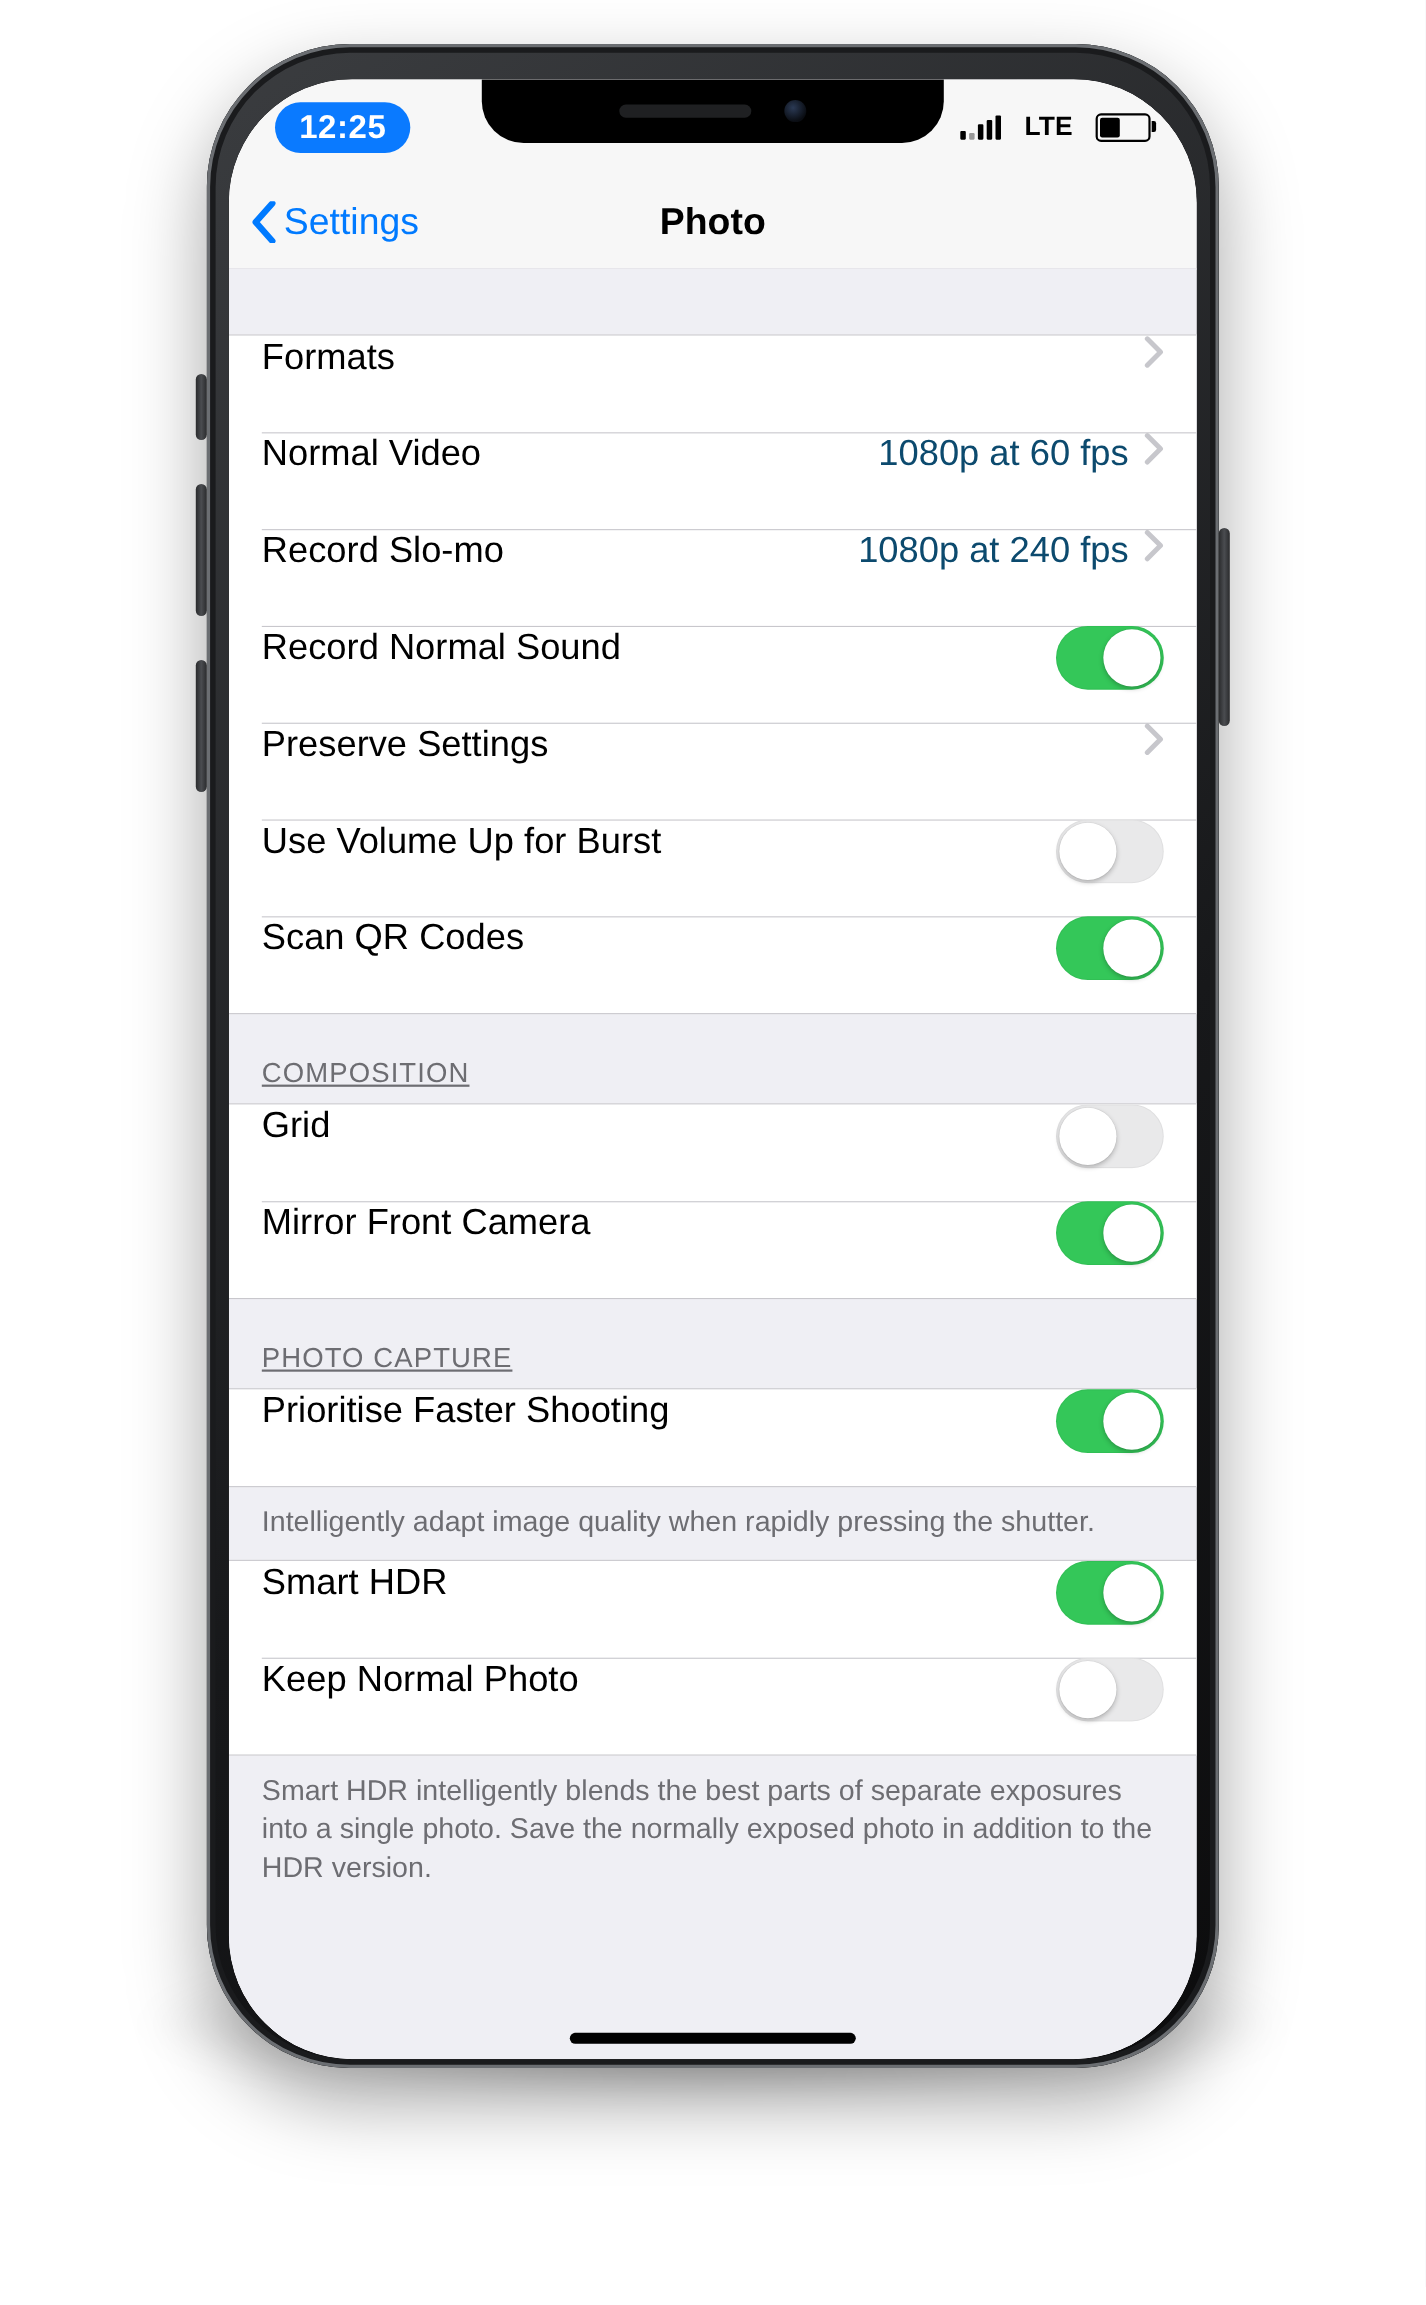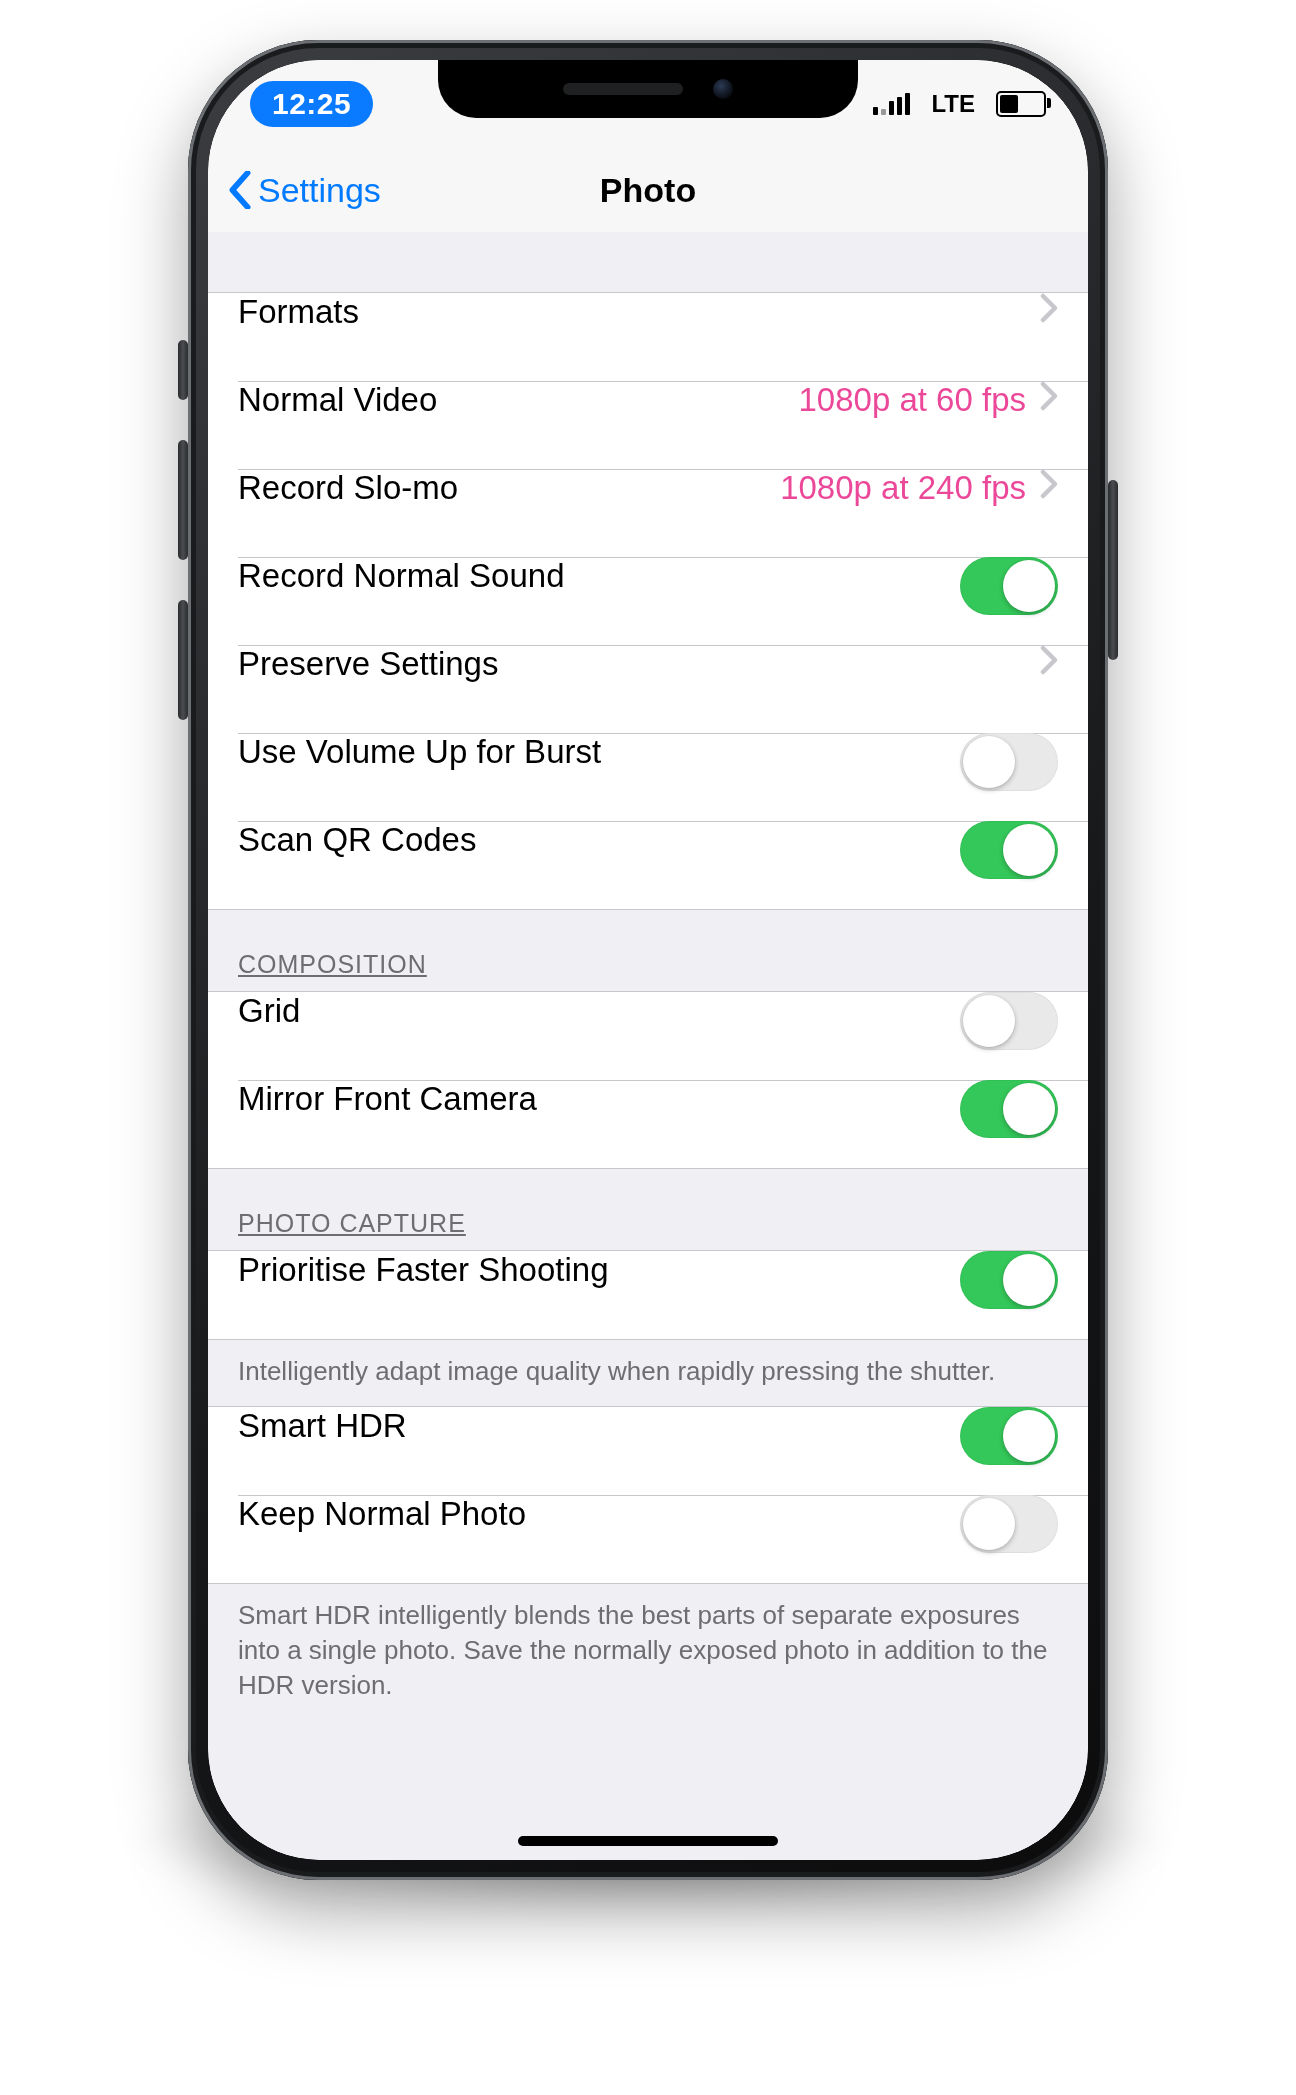--- a/index.html
+++ b/index.html
@@ -42,20 +42,21 @@
       0 30px 70px rgba(0,0,0,0.35);
     z-index: 1;
   }
   .bezel {
     position: relative;
     width: 100%;
     height: 100%;
     border-radius: 112px;
     background: #000;
     overflow: hidden;
+    margin-top: 12px;
   }
   .screen {
     position: absolute;
     inset: 0;
     border-radius: 112px;
     background: #efeff4;
     overflow: hidden;
   }
   
   .btn-side {
@@ -195,21 +196,21 @@
   }
   .row + .row::before {
     content:"";
     position:absolute;
     left:30px; right:0; top:0;
     height:1px;
     background:#c8c7cc;
   }
   .row .label { flex:1; }
   .row .value {
-    color:#ec4899;
+    color:#0c4a6e;
     font-size:33px;
     margin-right:14px;
   }
   .chevron {
     color:#c7c7cc;
   }
   .chevron svg { width:18px; height:30px; display:block; }
 
   .section-header {
     font-size:25px;

